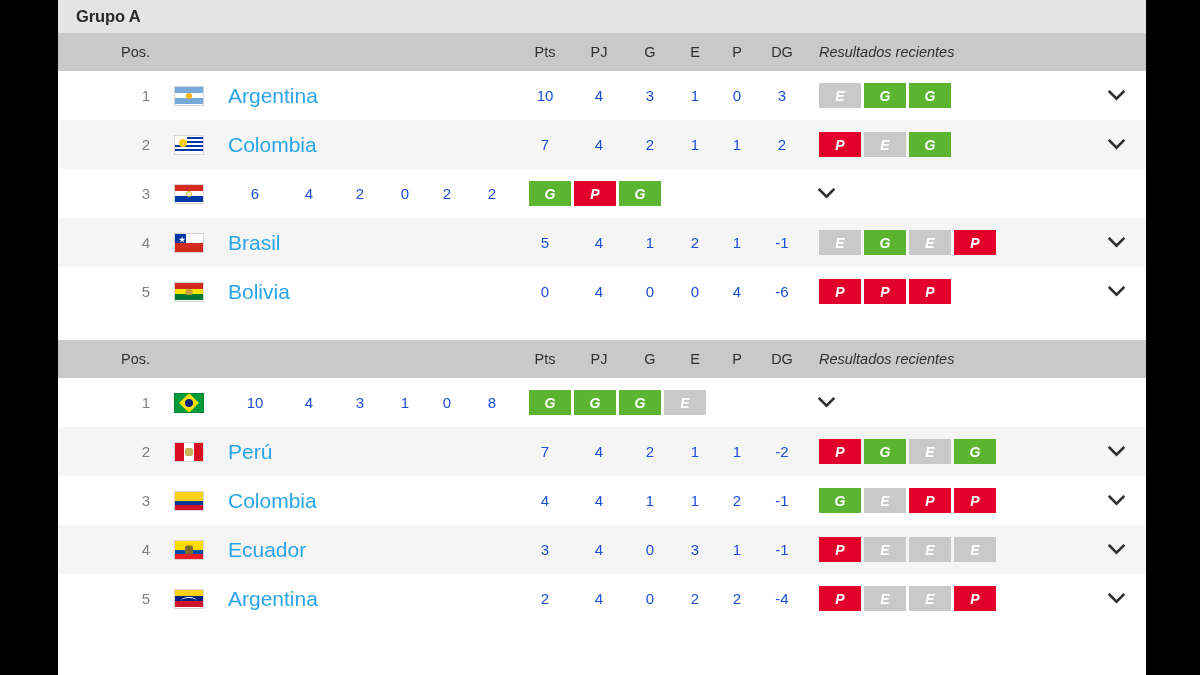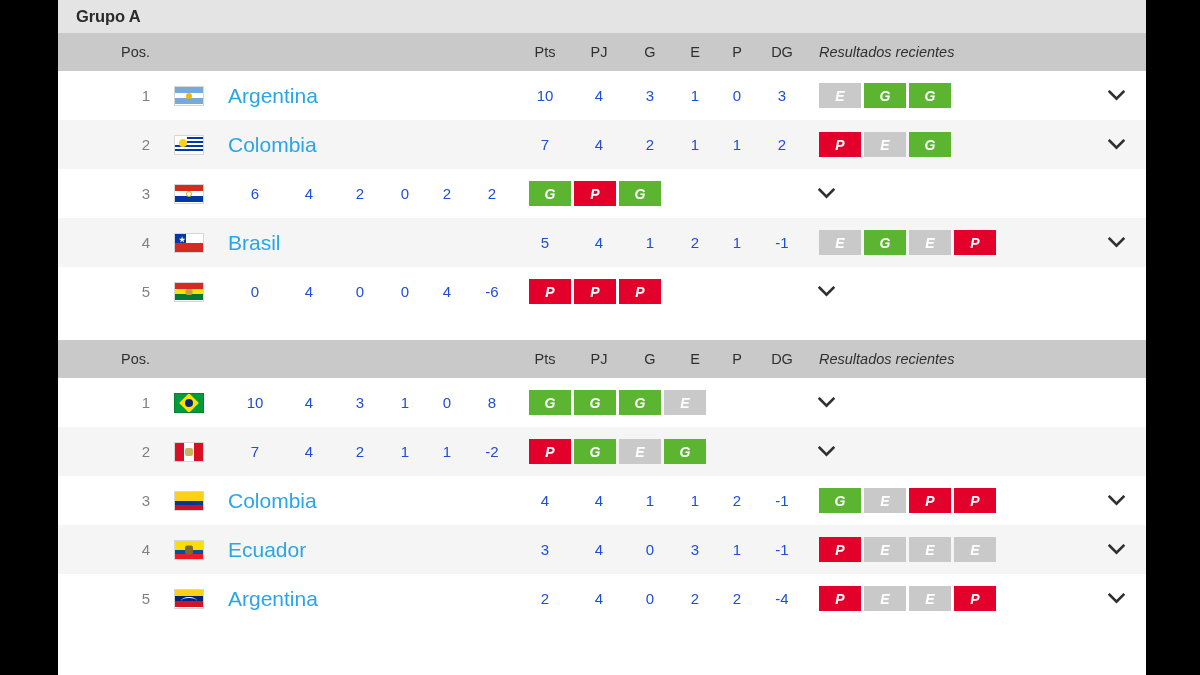--- a/index.html
+++ b/index.html
@@ -338,20 +338,21 @@
         <div class="row">
           <span class="c-pos pos-num">5</span>
           <span class="c-flag">
             <span class="flag fl-bo">
               <span class="s b1"></span>
               <span class="s b2"></span>
               <span class="s b3"></span>
               <span class="emb"></span>
             </span>
           </span>
+          <span class="c-team"><a class="team-name" href="#">Bolivia</a></span>
           <span class="c-pts stat">0</span>
           <span class="c-pj stat">4</span>
           <span class="c-g stat">0</span>
           <span class="c-e stat">0</span>
           <span class="c-p stat">4</span>
           <span class="c-dg stat">-6</span>
           <span class="c-res">
             <span class="badge P">P</span>
             <span class="badge P">P</span>
             <span class="badge P">P</span>
@@ -406,20 +407,21 @@
         </div>
         <div class="row alt">
           <span class="c-pos pos-num">2</span>
           <span class="c-flag">
             <span class="flag fl-pe">
               <span class="v l"></span>
               <span class="v r"></span>
               <span class="emb"></span>
             </span>
           </span>
+          <span class="c-team"><a class="team-name" href="#">Perú</a></span>
           <span class="c-pts stat">7</span>
           <span class="c-pj stat">4</span>
           <span class="c-g stat">2</span>
           <span class="c-e stat">1</span>
           <span class="c-p stat">1</span>
           <span class="c-dg stat">-2</span>
           <span class="c-res">
             <span class="badge P">P</span>
             <span class="badge G">G</span>
             <span class="badge E">E</span>

